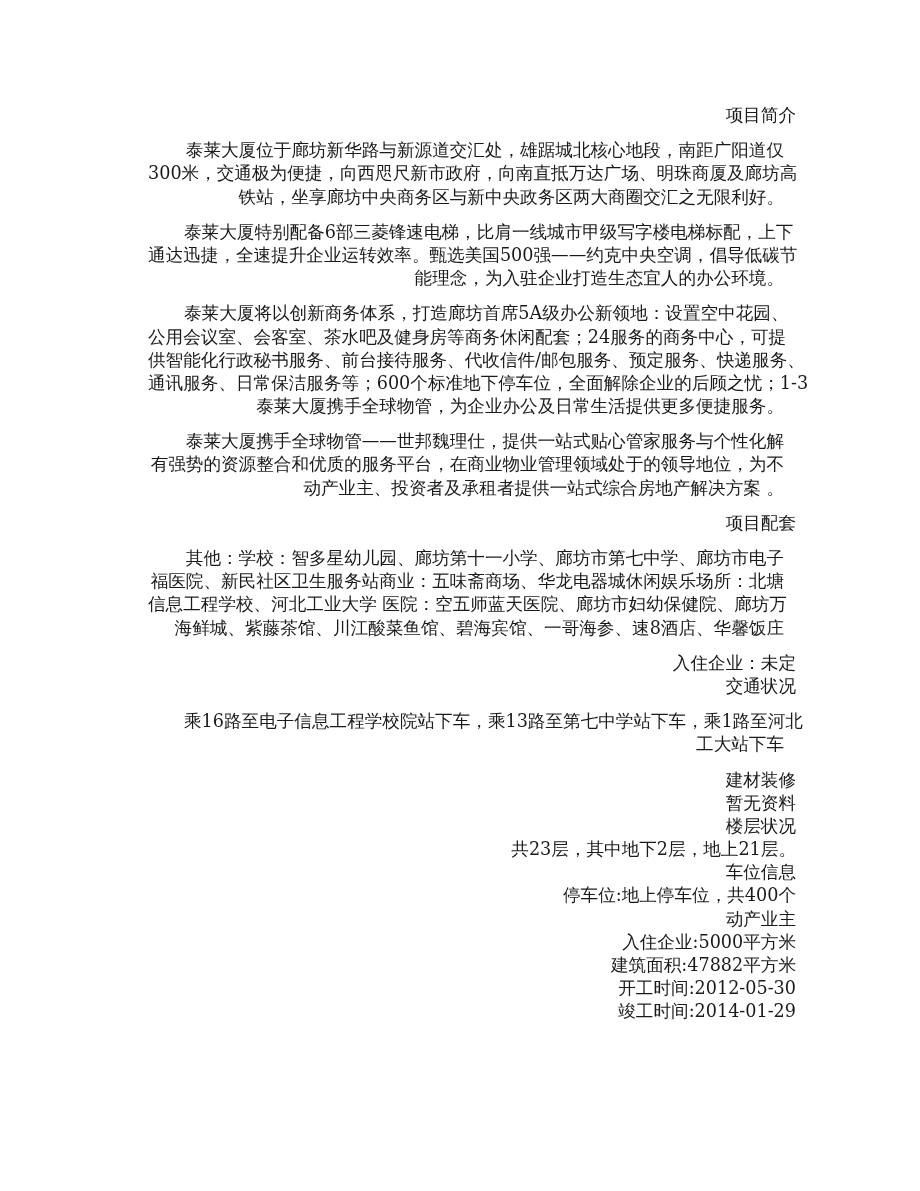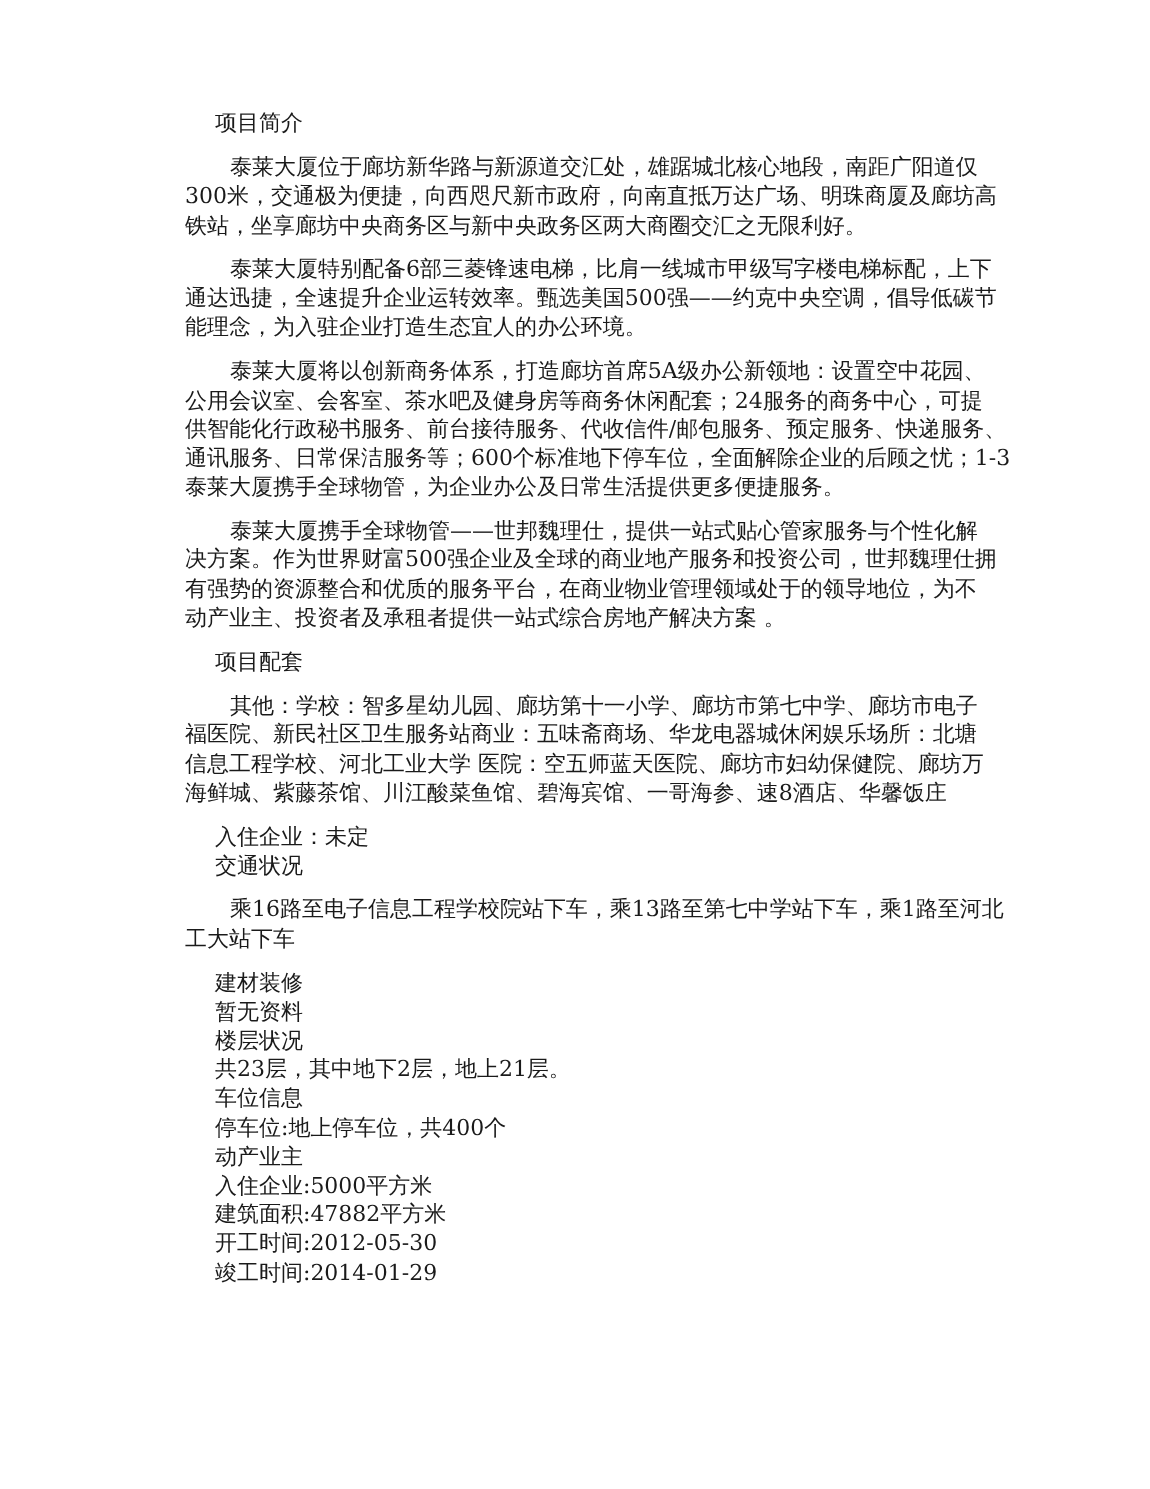--- a/index.html
+++ b/index.html
@@ -9,26 +9,27 @@
     }
     body {
       width: 920px;
       height: 1191px;
       position: relative;
       overflow: hidden;
     }
     .page {
       position: absolute;
       left: 136px;
-      top: 88px;
+      top: 104px;
       width: 660px;
       font-family: "DejaVu Serif", "Liberation Serif", serif;
       font-size: 17.6px;
       line-height: 23.2px;
       color: #1a1a1a;
+      text-align: right;
     }
     .line {
       white-space: nowrap;
       height: 23.2px;
       overflow: visible;
     }
     .indent {
       padding-left: 36px;
     }
     .block {
@@ -58,21 +59,20 @@
   <div class="block">
     <div class="line indent">泰莱大厦将以创新商务体系，打造廊坊首席5A级办公新领地：设置空中花园、</div>
     <div class="line">公用会议室、会客室、茶水吧及健身房等商务休闲配套；24服务的商务中心，可提</div>
     <div class="line">供智能化行政秘书服务、前台接待服务、代收信件/邮包服务、预定服务、快递服务、</div>
     <div class="line">通讯服务、日常保洁服务等；600个标准地下停车位，全面解除企业的后顾之忧；1-3</div>
     <div class="line">泰莱大厦携手全球物管，为企业办公及日常生活提供更多便捷服务。</div>
   </div>
 
   <div class="block">
     <div class="line indent">泰莱大厦携手全球物管——世邦魏理仕，提供一站式贴心管家服务与个性化解</div>
-    <div class="line">决方案。作为世界财富500强企业及全球的商业地产服务和投资公司，世邦魏理仕拥</div>
     <div class="line">有强势的资源整合和优质的服务平台，在商业物业管理领域处于的领导地位，为不</div>
     <div class="line">动产业主、投资者及承租者提供一站式综合房地产解决方案 。</div>
   </div>
 
   <div class="line indent">项目配套</div>
 
   <div class="block">
     <div class="line indent">其他：学校：智多星幼儿园、廊坊第十一小学、廊坊市第七中学、廊坊市电子</div>
     <div class="line">福医院、新民社区卫生服务站商业：五味斋商场、华龙电器城休闲娱乐场所：北塘</div>
     <div class="line">信息工程学校、河北工业大学 医院：空五师蓝天医院、廊坊市妇幼保健院、廊坊万</div>

